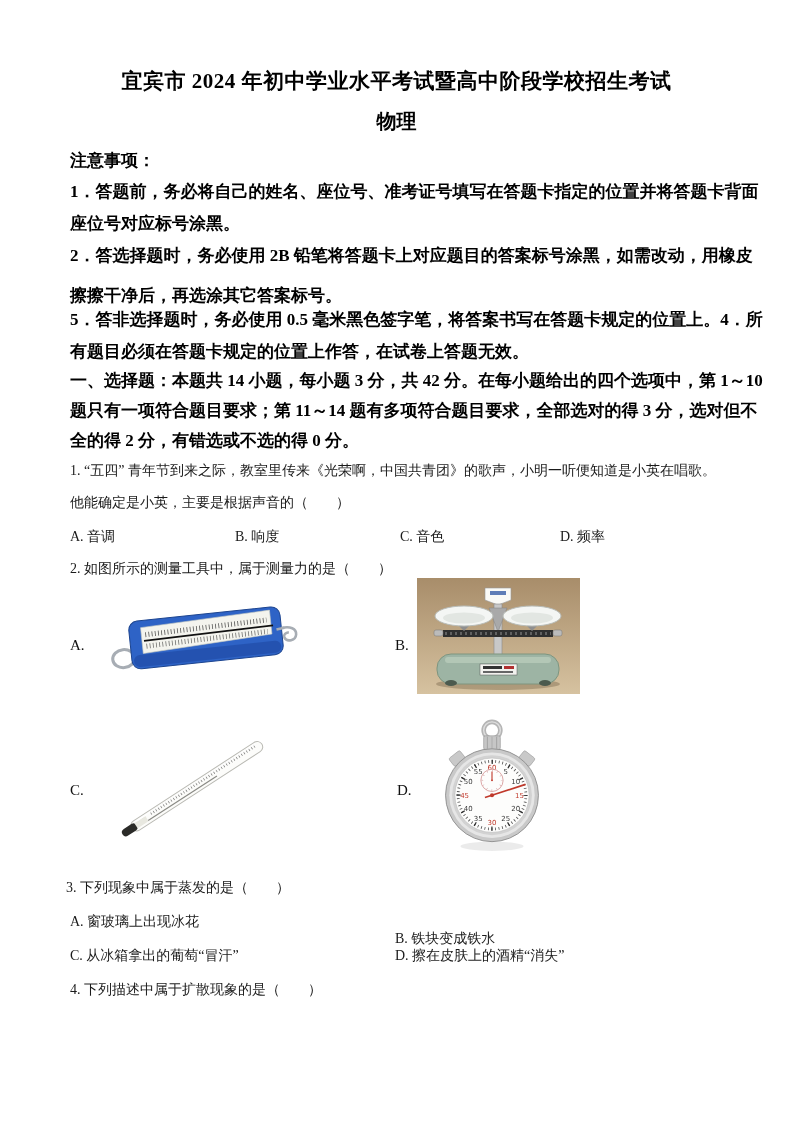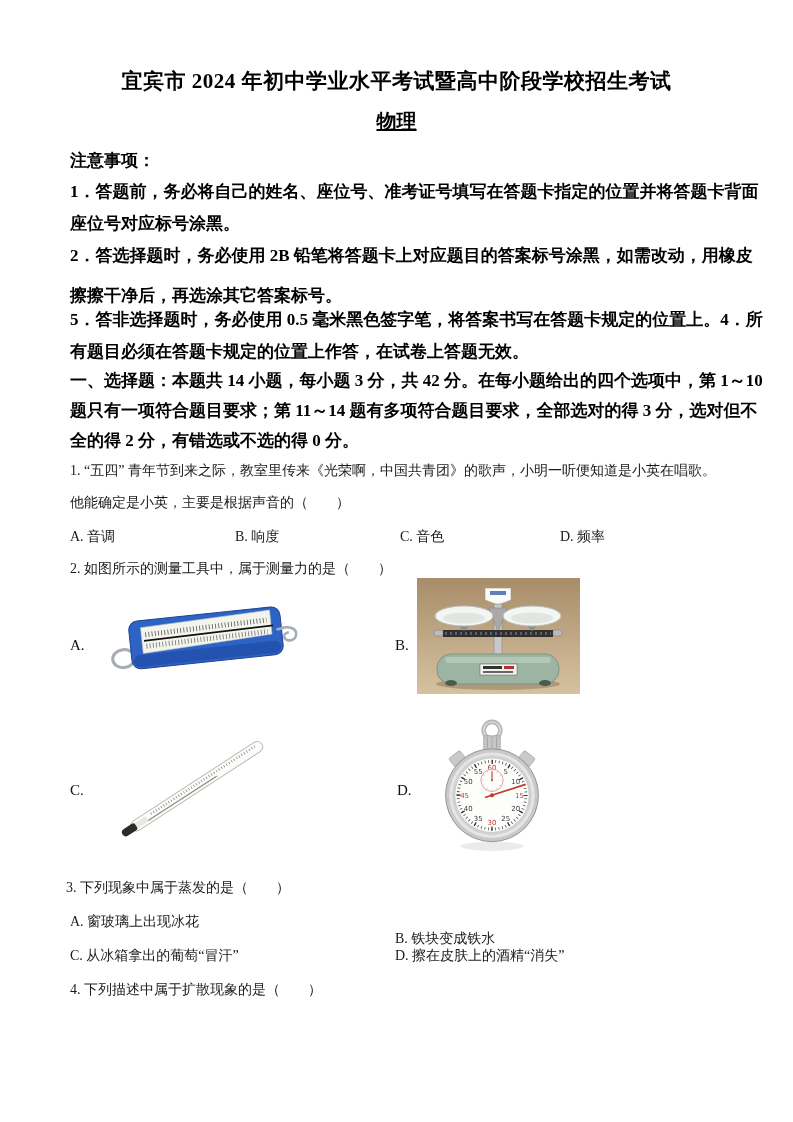--- a/index.html
+++ b/index.html
@@ -17,21 +17,21 @@
   .t14{font-size:14px;color:#1a1a1a;}
   .fig{position:absolute;}
   svg{display:block;}
 </style>
 </head>
 <body>
 
 <div class="page">
 
   <div class="line center bold t21" style="top:70px;">宜宾市 2024 年初中学业水平考试暨高中阶段学校招生考试</div>
-  <div class="line center bold t20" style="top:110px;text-decoration:underline;">物理</div>
+  <div class="line center bold t20" style="top:110px;">物理</div>
 
   <div class="line bold t17" style="top:150px;left:70px;">注意事项：</div>
   <div class="line bold t17" style="top:181px;left:70px;">1．答题前，务必将自己的姓名、座位号、准考证号填写在答题卡指定的位置并将答题卡背面</div>
   <div class="line bold t17" style="top:213px;left:70px;">座位号对应标号涂黑。</div>
   <div class="line bold t17" style="top:245px;left:70px;">2．答选择题时，务必使用 2B 铅笔将答题卡上对应题目的答案标号涂黑，如需改动，用橡皮</div>
   <div class="line bold t17" style="top:285px;left:70px;">擦擦干净后，再选涂其它答案标号。</div>
   <div class="line bold t17" style="top:309px;left:70px;">5．答非选择题时，务必使用 0.5 毫米黑色签字笔，将答案书写在答题卡规定的位置上。4．所</div>
   <div class="line bold t17" style="top:341px;left:70px;">有题目必须在答题卡规定的位置上作答，在试卷上答题无效。</div>
 
   <div class="line bold t17" style="top:370px;left:70px;">一、选择题：本题共 14 小题，每小题 3 分，共 42 分。在每小题给出的四个选项中，第 1～10</div>

